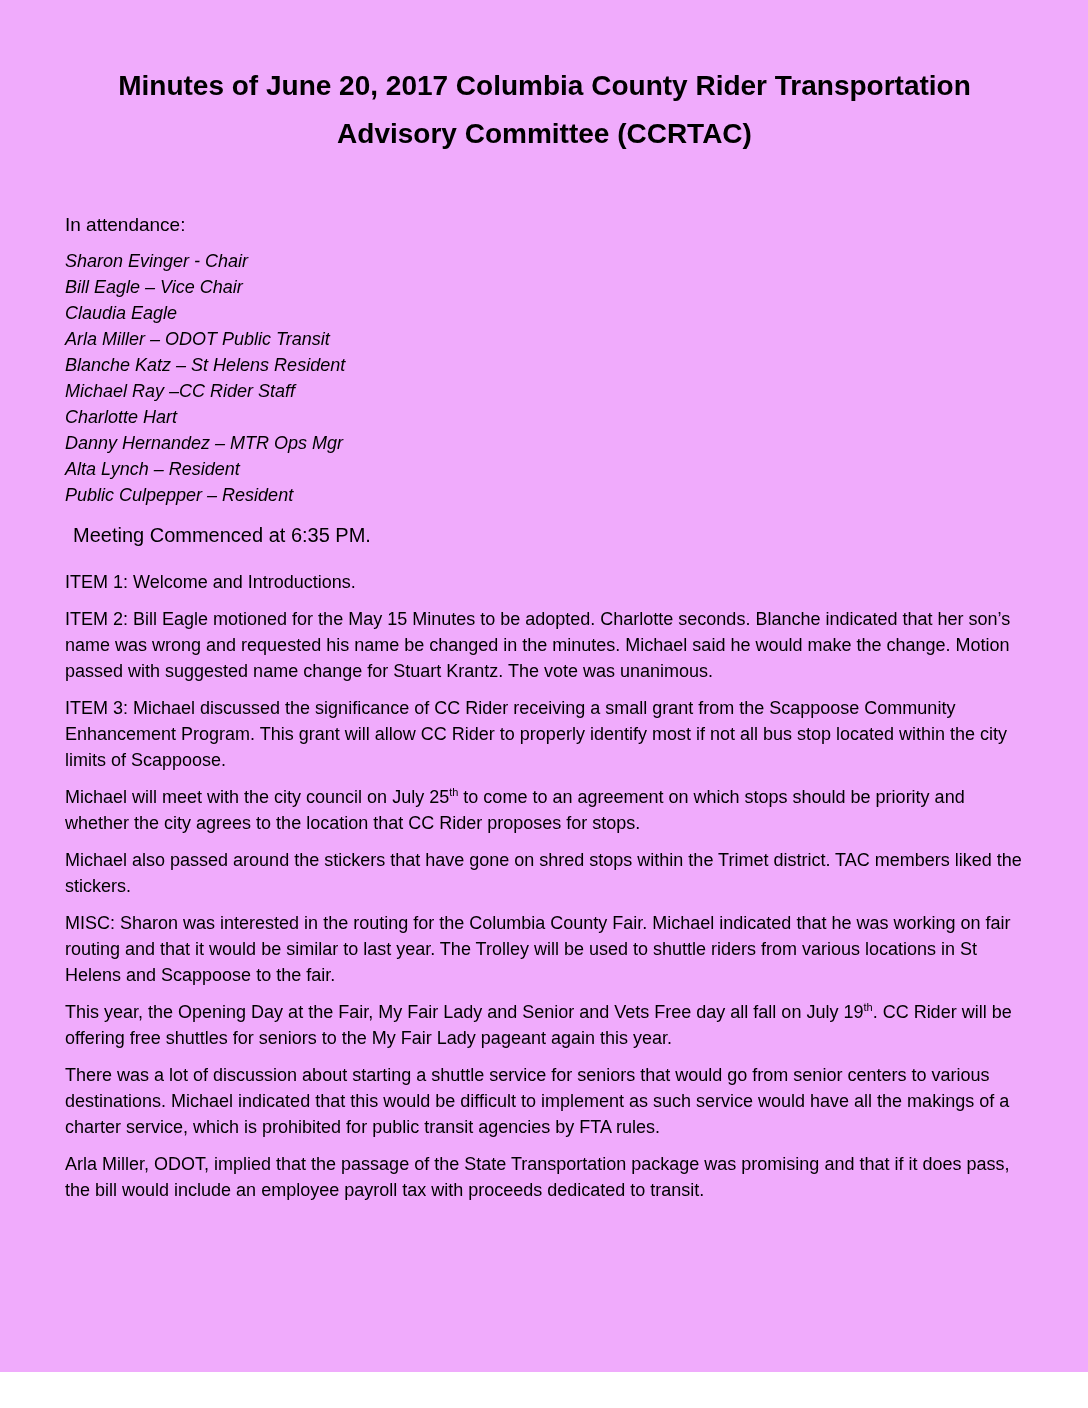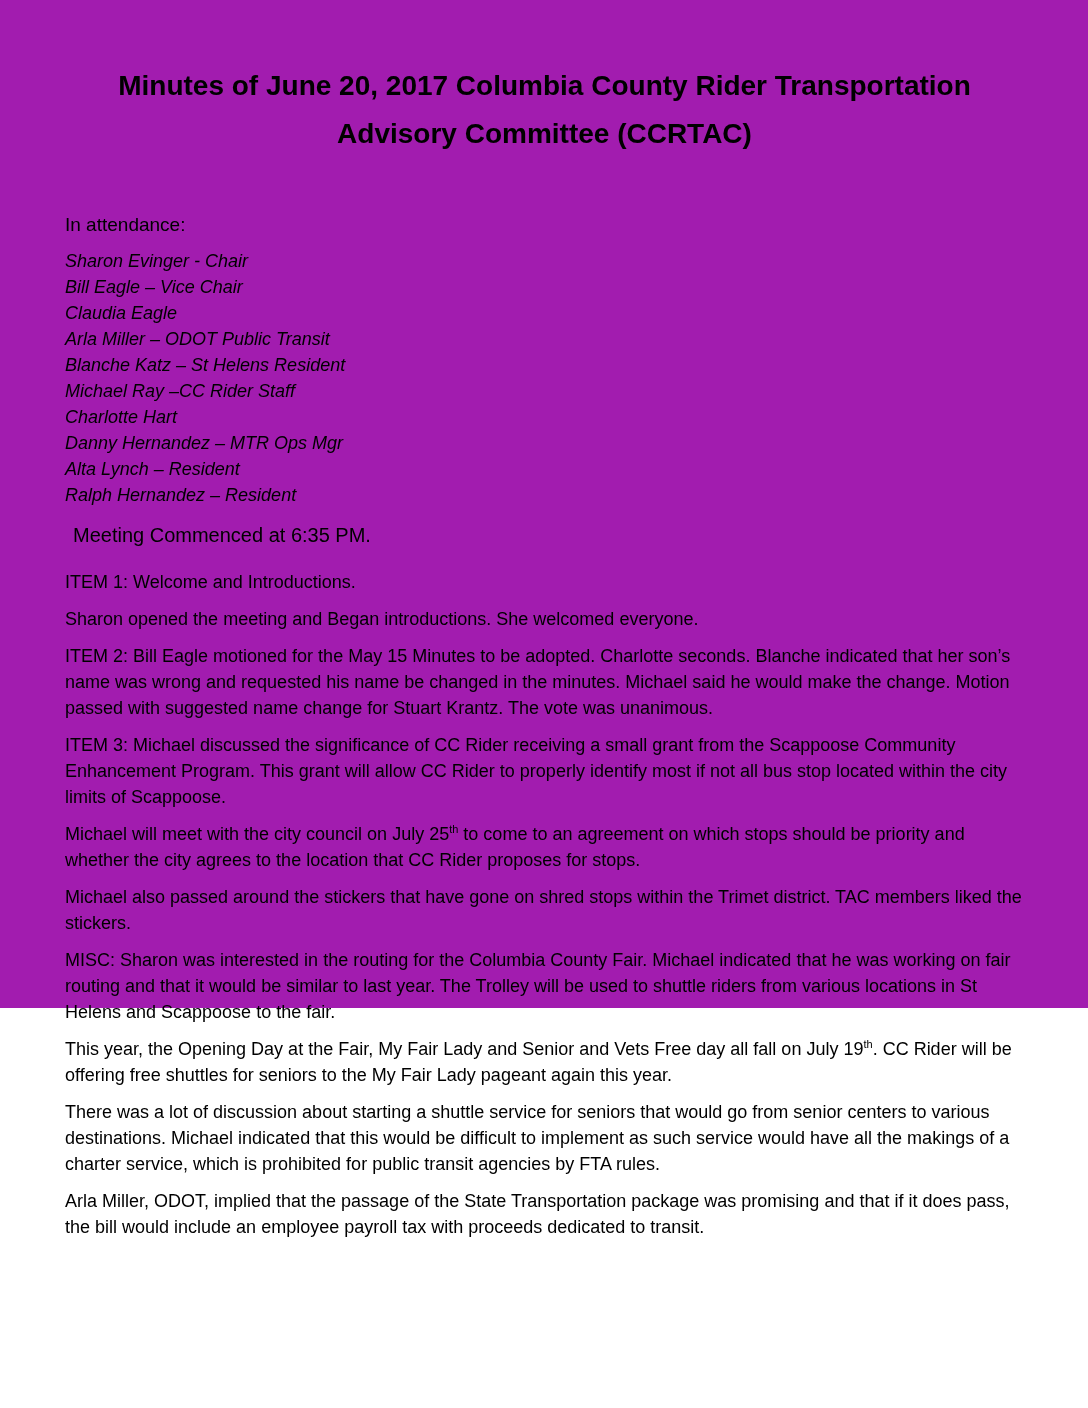--- a/index.html
+++ b/index.html
@@ -10,23 +10,23 @@
   body {
     width: 1088px;
     height: 1408px;
     font-family: "Liberation Sans", sans-serif;
     color: #000000;
     overflow: hidden;
   }
   .page {
     box-sizing: border-box;
     width: 1088px;
-    height: 1008px;
+    height: 1372px;
     padding: 62px 64px 8px 65px;
-    background: #a21caf;
+    background: #f0abfc;
   }
   .title {
     margin: 0;
     font-size: 28px;
     font-weight: 700;
     text-align: center;
     line-height: 48px;
     color: #000000;
   }
   .title-line {
@@ -79,28 +79,27 @@
   <div class="attendee-list">
       <div class="attendee-line">Sharon Evinger - Chair</div>
       <div class="attendee-line">Bill Eagle – Vice Chair</div>
       <div class="attendee-line">Claudia Eagle</div>
       <div class="attendee-line">Arla Miller – ODOT Public Transit</div>
       <div class="attendee-line">Blanche Katz – St Helens Resident</div>
       <div class="attendee-line">Michael Ray –CC Rider Staff</div>
       <div class="attendee-line">Charlotte Hart</div>
       <div class="attendee-line">Danny Hernandez – MTR Ops Mgr</div>
       <div class="attendee-line">Alta Lynch – Resident</div>
-      <div class="attendee-line">Ralph Hernandez – Resident</div>
+      <div class="attendee-line">Public Culpepper – Resident</div>
     </div>
 
   <p class="commenced">Meeting Commenced at 6:35 PM.</p>
 
   <div>
       <p class="para"><span class="b">ITEM 1:</span><span> Welcome and Introductions.</span></p>
-      <p class="para"><span>Sharon opened the meeting and Began introductions. She welcomed everyone.</span></p>
       <p class="para"><span class="b">ITEM 2:</span><span> Bill Eagle motioned for the May 15 Minutes to be adopted. Charlotte seconds. Blanche indicated that her son’s name was wrong and requested his name be changed in the minutes. Michael said he would make the change. Motion passed with suggested name change for Stuart Krantz. The vote was unanimous.</span></p>
       <p class="para"><span class="b">ITEM 3:</span><span> Michael discussed the significance of CC Rider receiving a small grant from the Scappoose Community Enhancement Program. This grant will allow CC Rider to properly identify most if not all bus stop located within the city limits of Scappoose.</span></p>
       <p class="para"><span>Michael will meet with the city council on July 25</span><sup class="ord">th</sup><span> to come to an agreement on which stops should be priority and whether the city agrees to the location that CC Rider proposes for stops.</span></p>
       <p class="para"><span>Michael also passed around the stickers that have gone on shred stops within the Trimet district. TAC members liked the stickers.</span></p>
       <p class="para"><span class="b">MISC:</span><span> Sharon was interested in the routing for the Columbia County Fair. Michael indicated that he was working on fair routing and that it would be similar to last year. The Trolley will be used to shuttle riders from various locations in St Helens and Scappoose to the fair.</span></p>
       <p class="para"><span>This year, the Opening Day at the Fair, My Fair Lady and Senior and Vets Free day all fall on July 19</span><sup class="ord">th</sup><span>. CC Rider will be offering free shuttles for seniors to the My Fair Lady pageant again this year.</span></p>
       <p class="para"><span>There was a lot of discussion about starting a shuttle service for seniors that would go from senior centers to various destinations. Michael indicated that this would be difficult to implement as such service would have all the makings of a charter service, which is prohibited for public transit agencies by FTA rules.</span></p>
       <p class="para"><span>Arla Miller, ODOT, implied that the passage of the State Transportation package was promising and that if it does pass, the bill would include an employee payroll tax with proceeds dedicated to transit.</span></p>
     </div>
 </div>

